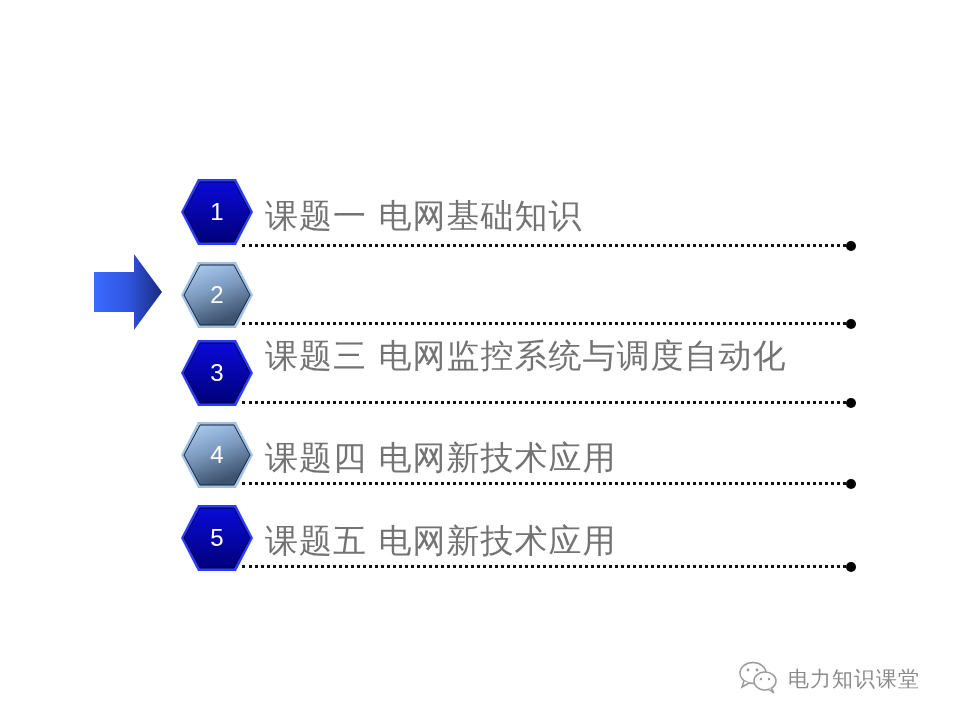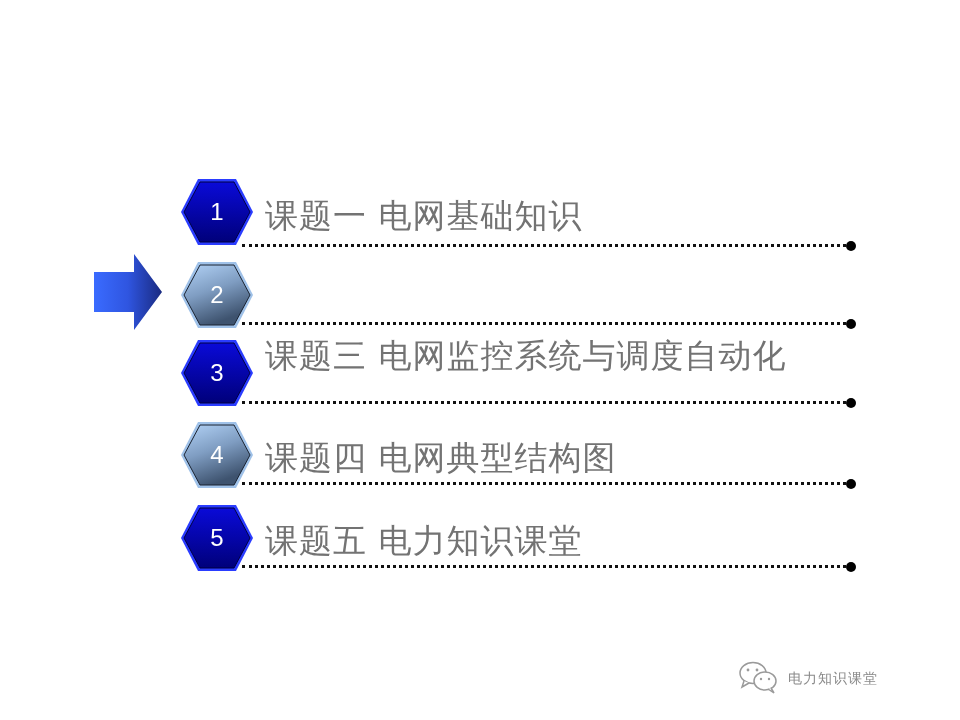--- a/index.html
+++ b/index.html
@@ -24,21 +24,21 @@
     .dotline {
       position: absolute; left: 242px; width: 604px; height: 0;
       border-top: 3px dotted #111111;
     }
     .enddot {
       position: absolute; left: 846px; width: 10px; height: 10px; border-radius: 50%; background: #000;
     }
     .watermark {
       position: absolute; left: 738px; top: 660px; display: flex; align-items: center; gap: 8px;
     }
-    .wm-text { font-size: 14px; color: #8a8a8a; font-family: "DejaVu Sans", sans-serif; letter-spacing: 1px; }
+    .wm-text { font-size: 21px; color: #8a8a8a; font-family: "DejaVu Sans", sans-serif; letter-spacing: 1px; }
   </style>
 </head>
 <body>
 
 <div class="slide">
 
   <div class="arrow">
     <svg width="68" height="76" viewBox="0 0 68 76">
       <defs>
         <linearGradient id="arrowGrad" x1="0" y1="0" x2="1" y2="0">
@@ -116,40 +116,40 @@
             <stop offset="0" stop-color="#b2d2f6"></stop>
               <stop offset="0.5" stop-color="#7f9dc2"></stop>
               <stop offset="1" stop-color="#3e536f"></stop>
           </linearGradient>
         </defs>
         <polygon points="18,1 56,1 73,34 56,67 18,67 1,34" fill="#9fc1e8"></polygon>
         <polygon points="20,4 54,4 70,34 54,64 20,64 4,34" fill="url(#lightGrad4)" stroke="#1a2230" stroke-width="1"></polygon>
       </svg>
       <div class="hex-num">4</div>
     </div>
-    <div class="title" style="top:436px;">课题四  电网典型结构图</div>
+    <div class="title" style="top:436px;">课题四  电网新技术应用</div>
     <div class="dotline" style="top:482px;"></div>
     <div class="enddot" style="top:479px;"></div>
   </div>
 
   <div class="row" style="top:0;">
     <div class="hex" style="top:504px;">
       <svg width="74" height="68" viewBox="0 0 74 68">
         <defs>
           <linearGradient id="darkGrad5" x1="0" y1="0" x2="0" y2="1">
             <stop offset="0" stop-color="#0a0ad8"></stop>
               <stop offset="1" stop-color="#00007a"></stop>
           </linearGradient>
         </defs>
         <polygon points="18,1 56,1 73,34 56,67 18,67 1,34" fill="#2a3cff"></polygon>
         <polygon points="20,4 54,4 70,34 54,64 20,64 4,34" fill="url(#darkGrad5)" stroke="#000040" stroke-width="1"></polygon>
       </svg>
       <div class="hex-num">5</div>
     </div>
-    <div class="title" style="top:519px;">课题五  电力知识课堂</div>
+    <div class="title" style="top:519px;">课题五  电网新技术应用</div>
     <div class="dotline" style="top:565px;"></div>
     <div class="enddot" style="top:562px;"></div>
   </div>
 
   <div class="watermark">
     <span>
       <svg width="42" height="34" viewBox="0 0 42 34">
         <ellipse cx="15" cy="13" rx="13" ry="10.5" fill="none" stroke="#9a9a9a" stroke-width="1.5"></ellipse>
         <path d="M6 21 L4 27 L11 23" fill="#ffffff" stroke="#9a9a9a" stroke-width="1.5"></path>
         <ellipse cx="27" cy="21" rx="11" ry="9" fill="#ffffff" stroke="#9a9a9a" stroke-width="1.5"></ellipse>

